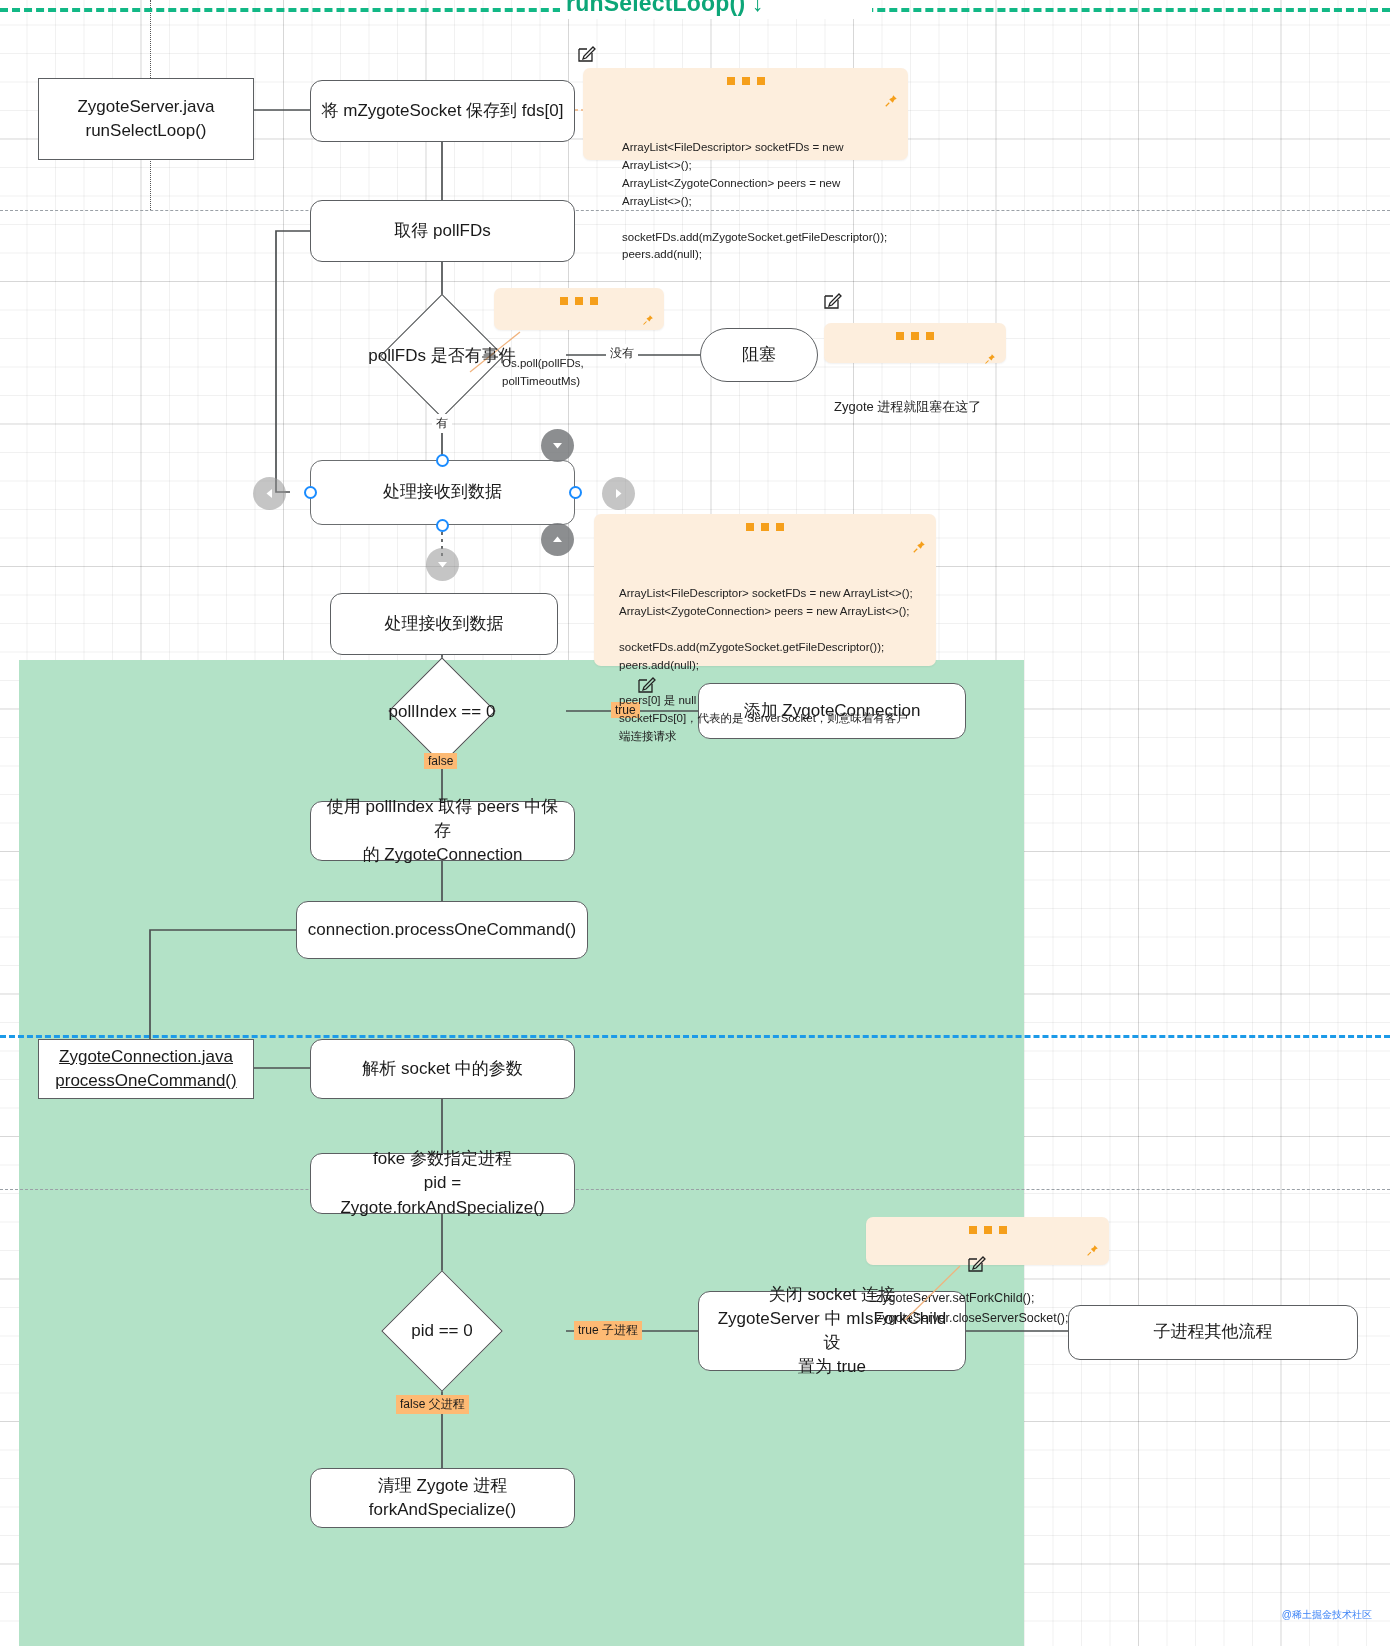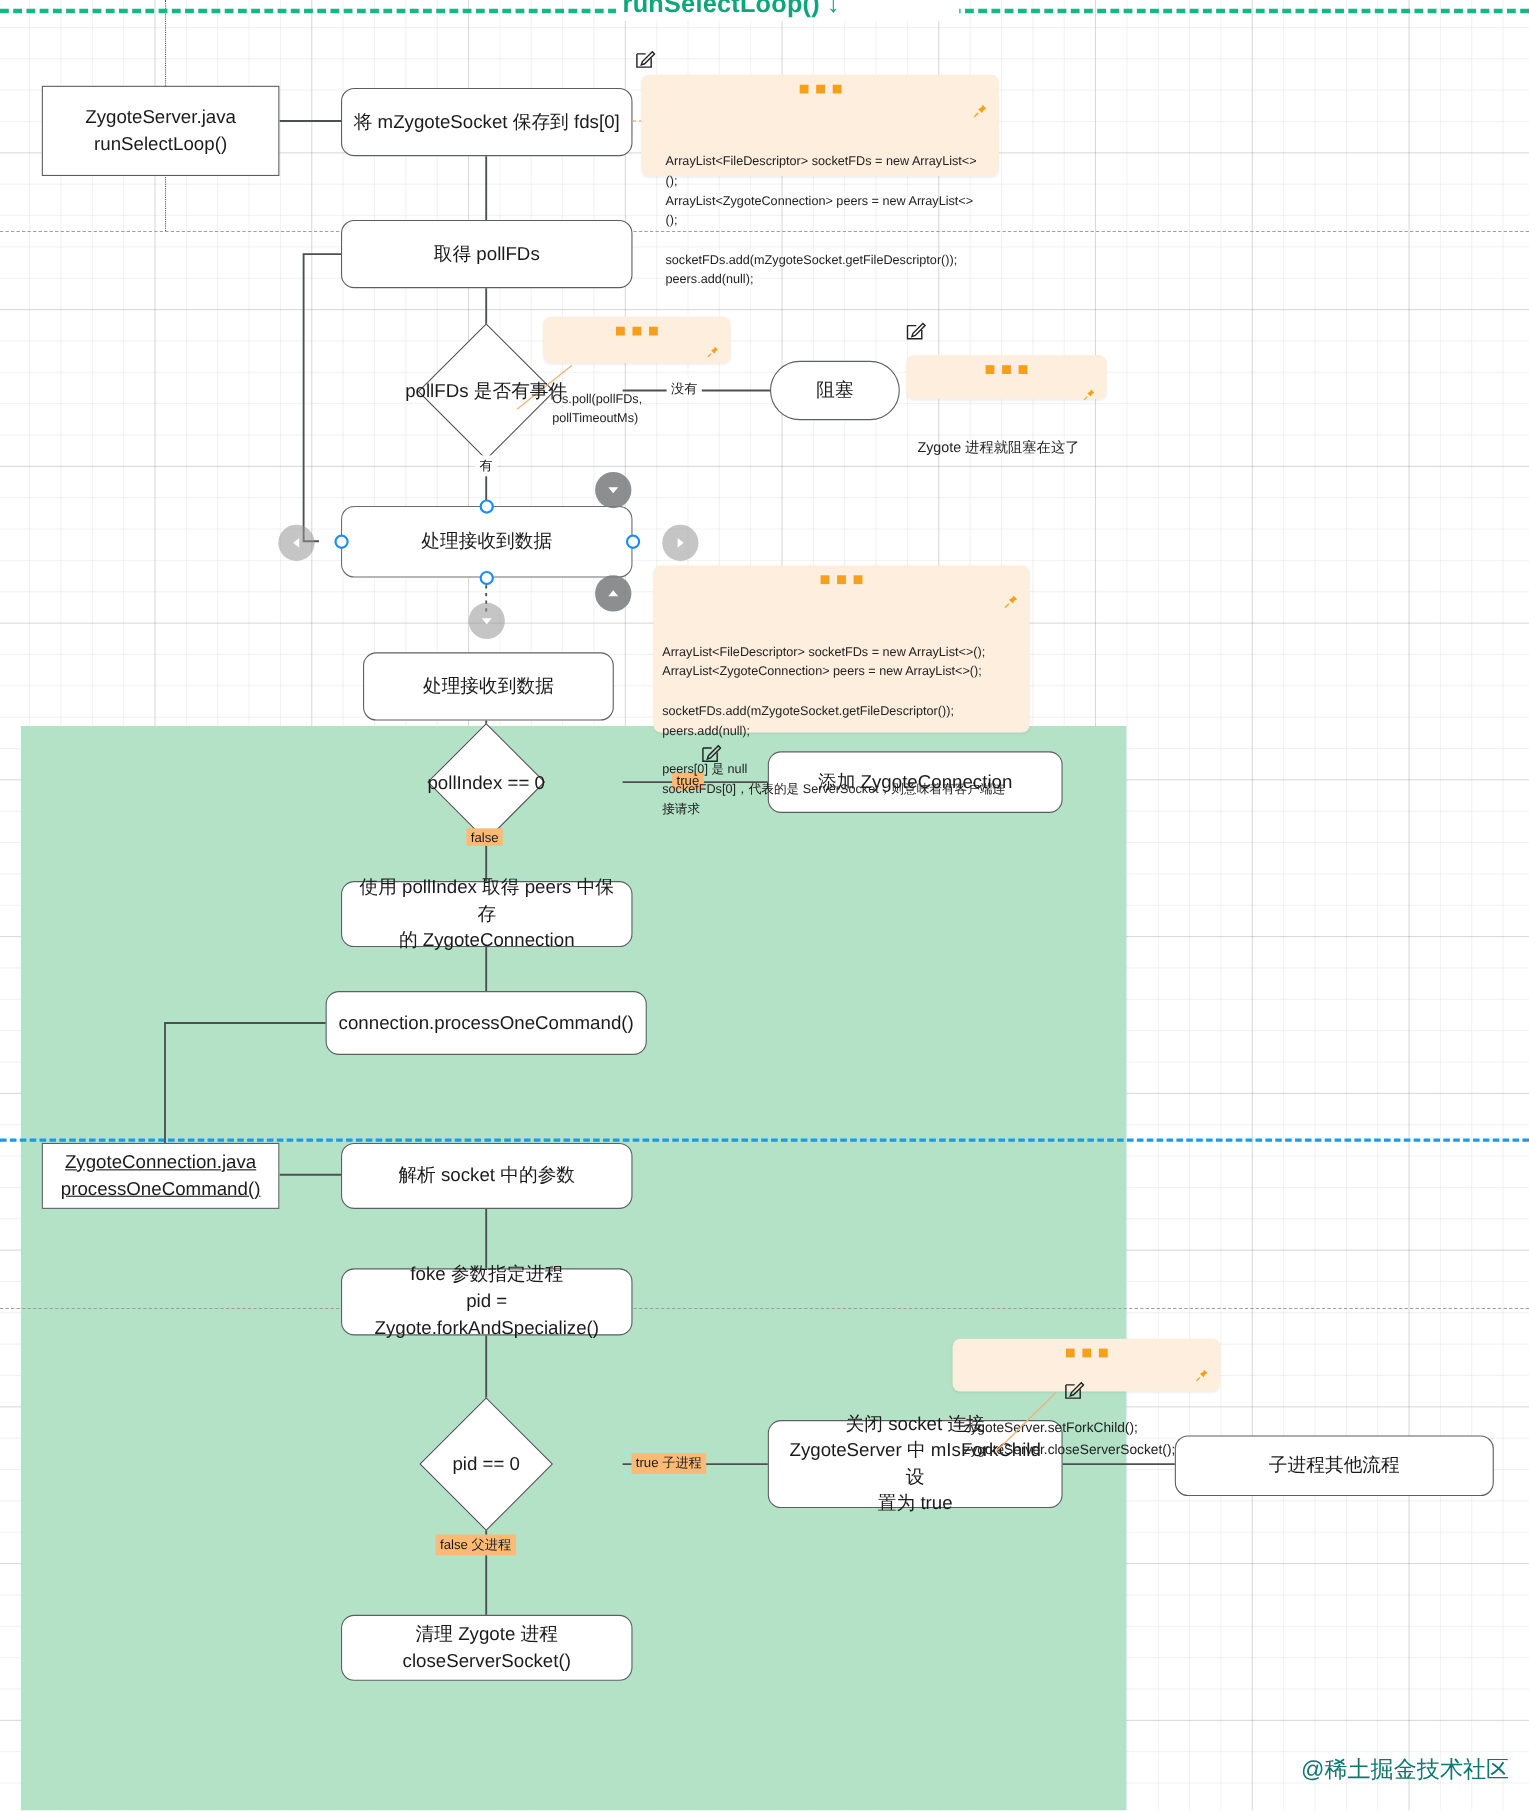--- a/index.html
+++ b/index.html
@@ -94,21 +94,21 @@
   .diamond .dlabel{
     position:relative;z-index:2;font-size:17px;color:#1a1a1a;white-space:nowrap;
   }
 
   
   .note{
     position:absolute;
     background:#fdeedd;
     border-radius:7px;
     box-sizing:border-box;
-    padding:18px 18px 12px 22px;
+    padding:18px 18px 12px 39px;
     color:#222;
     font-size:11.5px;
     line-height:1.55;
     white-space:pre-line;
     box-shadow:0 1px 2px rgba(0,0,0,.06);
   }
   .note .dots{
     position:absolute;top:9px;left:50%;transform:translateX(-50%);
     display:flex;gap:7px;
   }
@@ -119,21 +119,21 @@
 
   
   .elabel{
     position:absolute;font-size:12px;color:#1a1a1a;background:#ffffff;
     padding:1px 4px;white-space:nowrap;
   }
   .elabel.ongreen{background:#fdba74;}
 
   .watermark{
     position:absolute;right:18px;bottom:24px;
-    color:#0f766e;font-size:21px;white-space:nowrap;
+    color:#3b82f6;font-size:10px;white-space:nowrap;
   }
 </style>
 </head>
 <body>
 
 <div id="canvas"></div>
 
 <div class="green-band"></div>
 
 <div class="guide-h" style="top:210px;"></div>
@@ -263,21 +263,21 @@
   <div class="dlabel">pid == 0</div>
 </div>
 
 <div class="node rounded" style="left:698px;top:1291px;width:268px;height:80px;">关闭 socket 连接
 ZygoteServer 中 mIsForkChild 设
 置为 true</div>
 
 <div class="node rounded" style="left:1068px;top:1305px;width:290px;height:55px;">子进程其他流程</div>
 
 <div class="node rounded" style="left:310px;top:1468px;width:265px;height:60px;">清理 Zygote 进程
-closeServerSocket()</div>
+forkAndSpecialize()</div>
 
 <div class="elabel" style="left:606px;top:344px;">没有</div>
 <div class="elabel" style="left:432px;top:414px;">有</div>
 <div class="elabel ongreen" style="left:611px;top:702px;">true</div>
 <div class="elabel ongreen" style="left:424px;top:753px;">false</div>
 <div class="elabel ongreen" style="left:574px;top:1321px;">true 子进程</div>
 <div class="elabel ongreen" style="left:396px;top:1395px;">false 父进程</div>
 
 <div class="note" style="left:583px;top:68px;width:325px;height:92px;">
   <span class="dots"><i></i><i></i><i></i></span>

